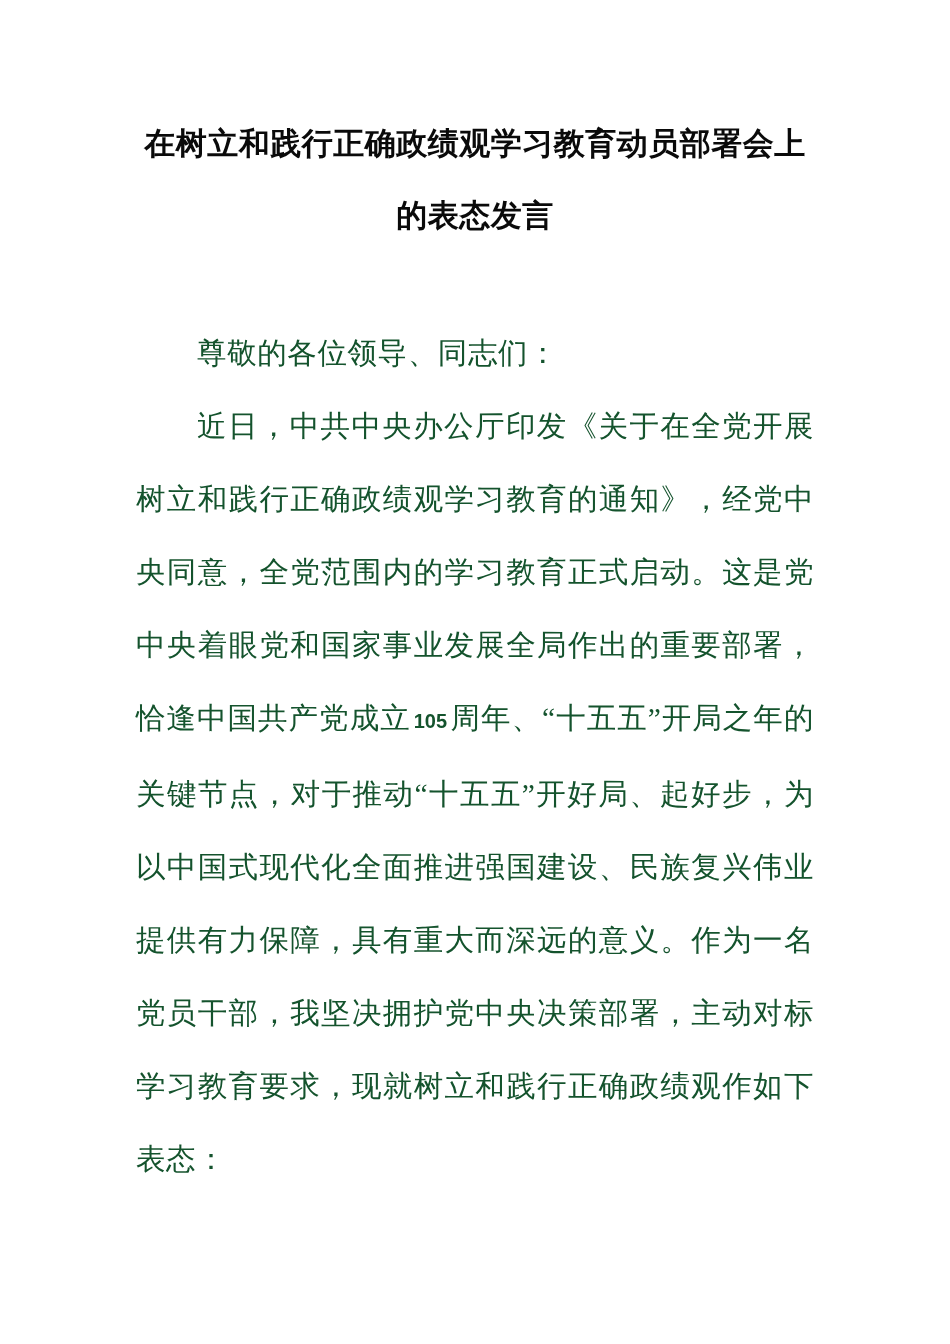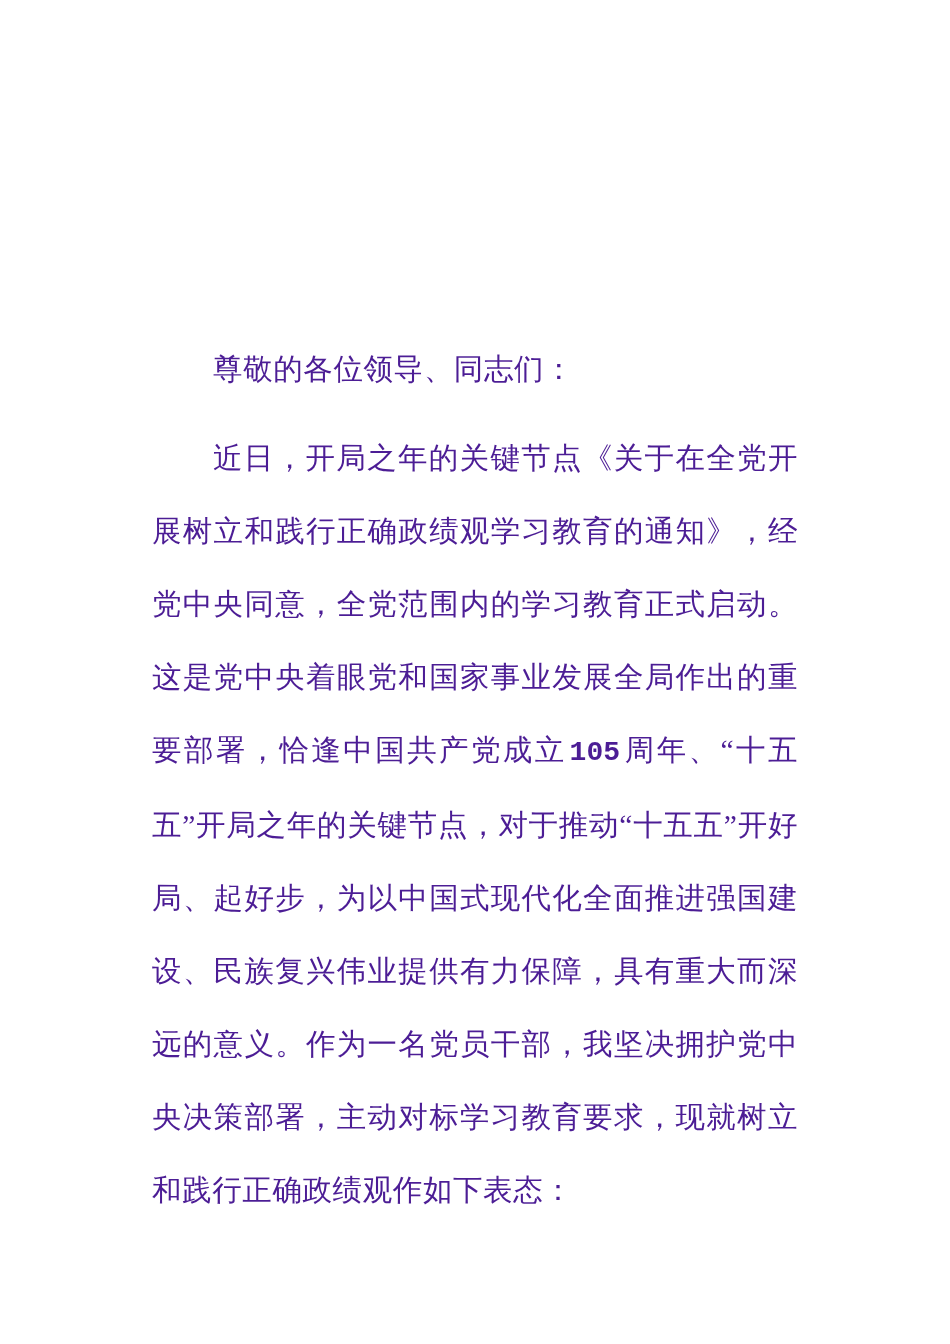--- a/index.html
+++ b/index.html
@@ -52,42 +52,43 @@
   }
 
   .para {
     font-size: 29.5px;
     line-height: 73px;
     text-align: justify;
     text-justify: inter-character;
     text-align-last: left;
     text-indent: 61px;
     letter-spacing: 0.6px;
-    margin: 16px;
-    color: #4c1d95;
+    margin: 0;
+    color: #14532d;
     font-family: "Liberation Serif", "DejaVu Serif", serif;
   }
 
   
   .num {
-    font-family: Liberation Mono, monospace;
+    font-family: Liberation Sans, sans-serif;
     font-weight: bold;
-    font-size: 28px;
+    font-size: 20px;
     letter-spacing: 0;
     padding: 0 3px;
   }
 </style>
 </head>
 <body>
 
 <div class="page">
 
+  <div class="doc-title">在树立和践行正确政绩观学习教育动员部署会上的表态发言</div>
 
   <div class="doc-body">
 
     <p class="para">尊敬的各位领导、同志们：</p>
 
-    <p class="para"><span>近日，开局之年的关键节点《关于在全党开展树立和践行正确政绩观学习教育的通知》，经党中央同意，全党范围内的学习教育正式启动。这是党中央着眼党和国家事业发展全局作出的重要部署，恰逢中国共产党成立</span><span class="num">105</span><span>周年、“十五五”开局之年的关键节点，对于推动“十五五”开好局、起好步，为以中国式现代化全面推进强国建设、民族复兴伟业提供有力保障，具有重大而深远的意义。作为一名党员干部，我坚决拥护党中央决策部署，主动对标学习教育要求，现就树立和践行正确政绩观作如下表态：</span></p>
+    <p class="para"><span>近日，中共中央办公厅印发《关于在全党开展树立和践行正确政绩观学习教育的通知》，经党中央同意，全党范围内的学习教育正式启动。这是党中央着眼党和国家事业发展全局作出的重要部署，恰逢中国共产党成立</span><span class="num">105</span><span>周年、“十五五”开局之年的关键节点，对于推动“十五五”开好局、起好步，为以中国式现代化全面推进强国建设、民族复兴伟业提供有力保障，具有重大而深远的意义。作为一名党员干部，我坚决拥护党中央决策部署，主动对标学习教育要求，现就树立和践行正确政绩观作如下表态：</span></p>
 
 
   </div>
 
 </div>
 
 </body></html>

